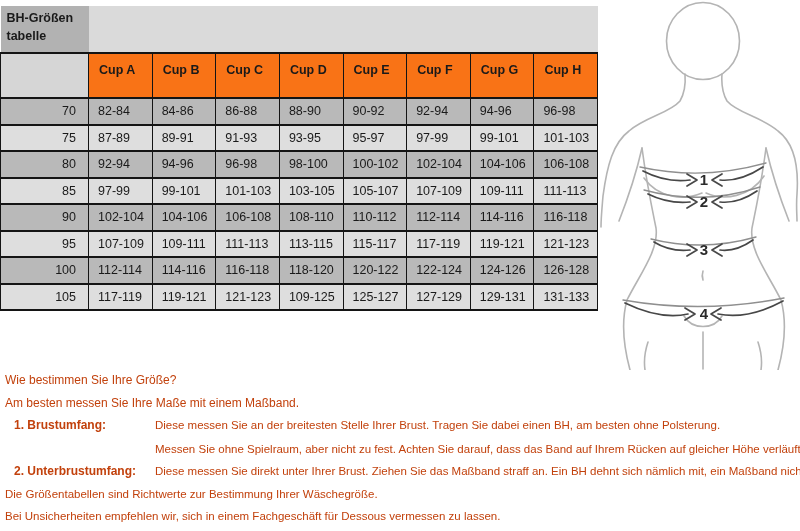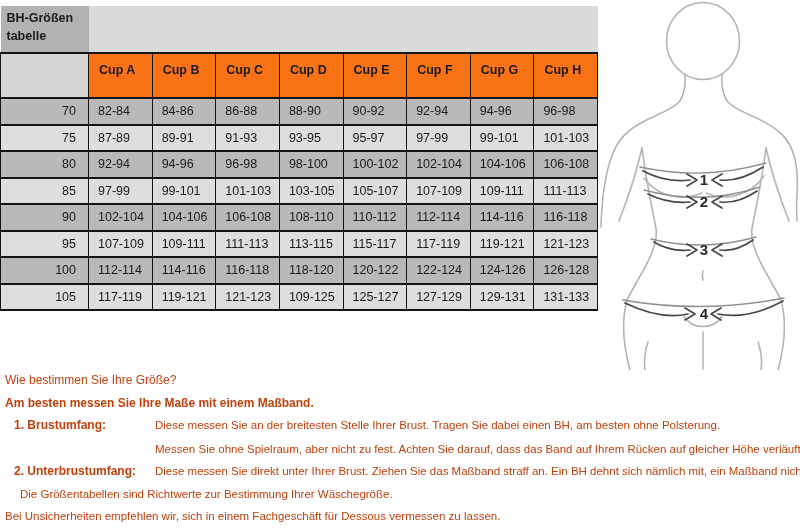--- a/index.html
+++ b/index.html
@@ -198,24 +198,24 @@
 
     <g font-family="Liberation Sans, sans-serif" font-size="15" font-weight="bold" fill="#2b2b2b" text-anchor="middle">
       <text x="104" y="185">1</text>
       <text x="104" y="207">2</text>
       <text x="104" y="255">3</text>
       <text x="104" y="319">4</text>
     </g>
   </svg>
 
   <div class="note" style="left:5px;top:373px;font-size:12px;">Wie bestimmen Sie Ihre Größe?</div>
-  <div class="note" style="left:5px;top:396px;font-size:12px;font-weight:bold;">Am besten messen Sie Ihre Maße mit einem Maßband.</div>
+  <div class="note" style="left:5px;top:396px;font-size:12px;">Am besten messen Sie Ihre Maße mit einem Maßband.</div>
 
   <div class="note b" style="left:14px;top:418px;">1. Brustumfang:</div>
   <div class="note" style="left:155px;top:419px;">Diese messen Sie an der breitesten Stelle Ihrer Brust. Tragen Sie dabei einen BH, am besten ohne Polsterung.</div>
   <div class="note" style="left:155px;top:443px;">Messen Sie ohne Spielraum, aber nicht zu fest. Achten Sie darauf, dass das Band auf Ihrem Rücken auf gleicher Höhe verläuft.</div>
 
   <div class="note b" style="left:14px;top:464px;">2. Unterbrustumfang:</div>
   <div class="note" style="left:155px;top:465px;">Diese messen Sie direkt unter Ihrer Brust. Ziehen Sie das Maßband straff an. Ein BH dehnt sich nämlich mit, ein Maßband nicht.</div>
 
-  <div class="note" style="left:20px;top:488px;">Die Größentabellen sind Richtwerte zur Bestimmung Ihrer Wäschegröße.</div>
+  <div class="note" style="left:5px;top:488px;">Die Größentabellen sind Richtwerte zur Bestimmung Ihrer Wäschegröße.</div>
   <div class="note" style="left:5px;top:510px;">Bei Unsicherheiten empfehlen wir, sich in einem Fachgeschäft für Dessous vermessen zu lassen.</div>
 </div>
 
 </body></html>

